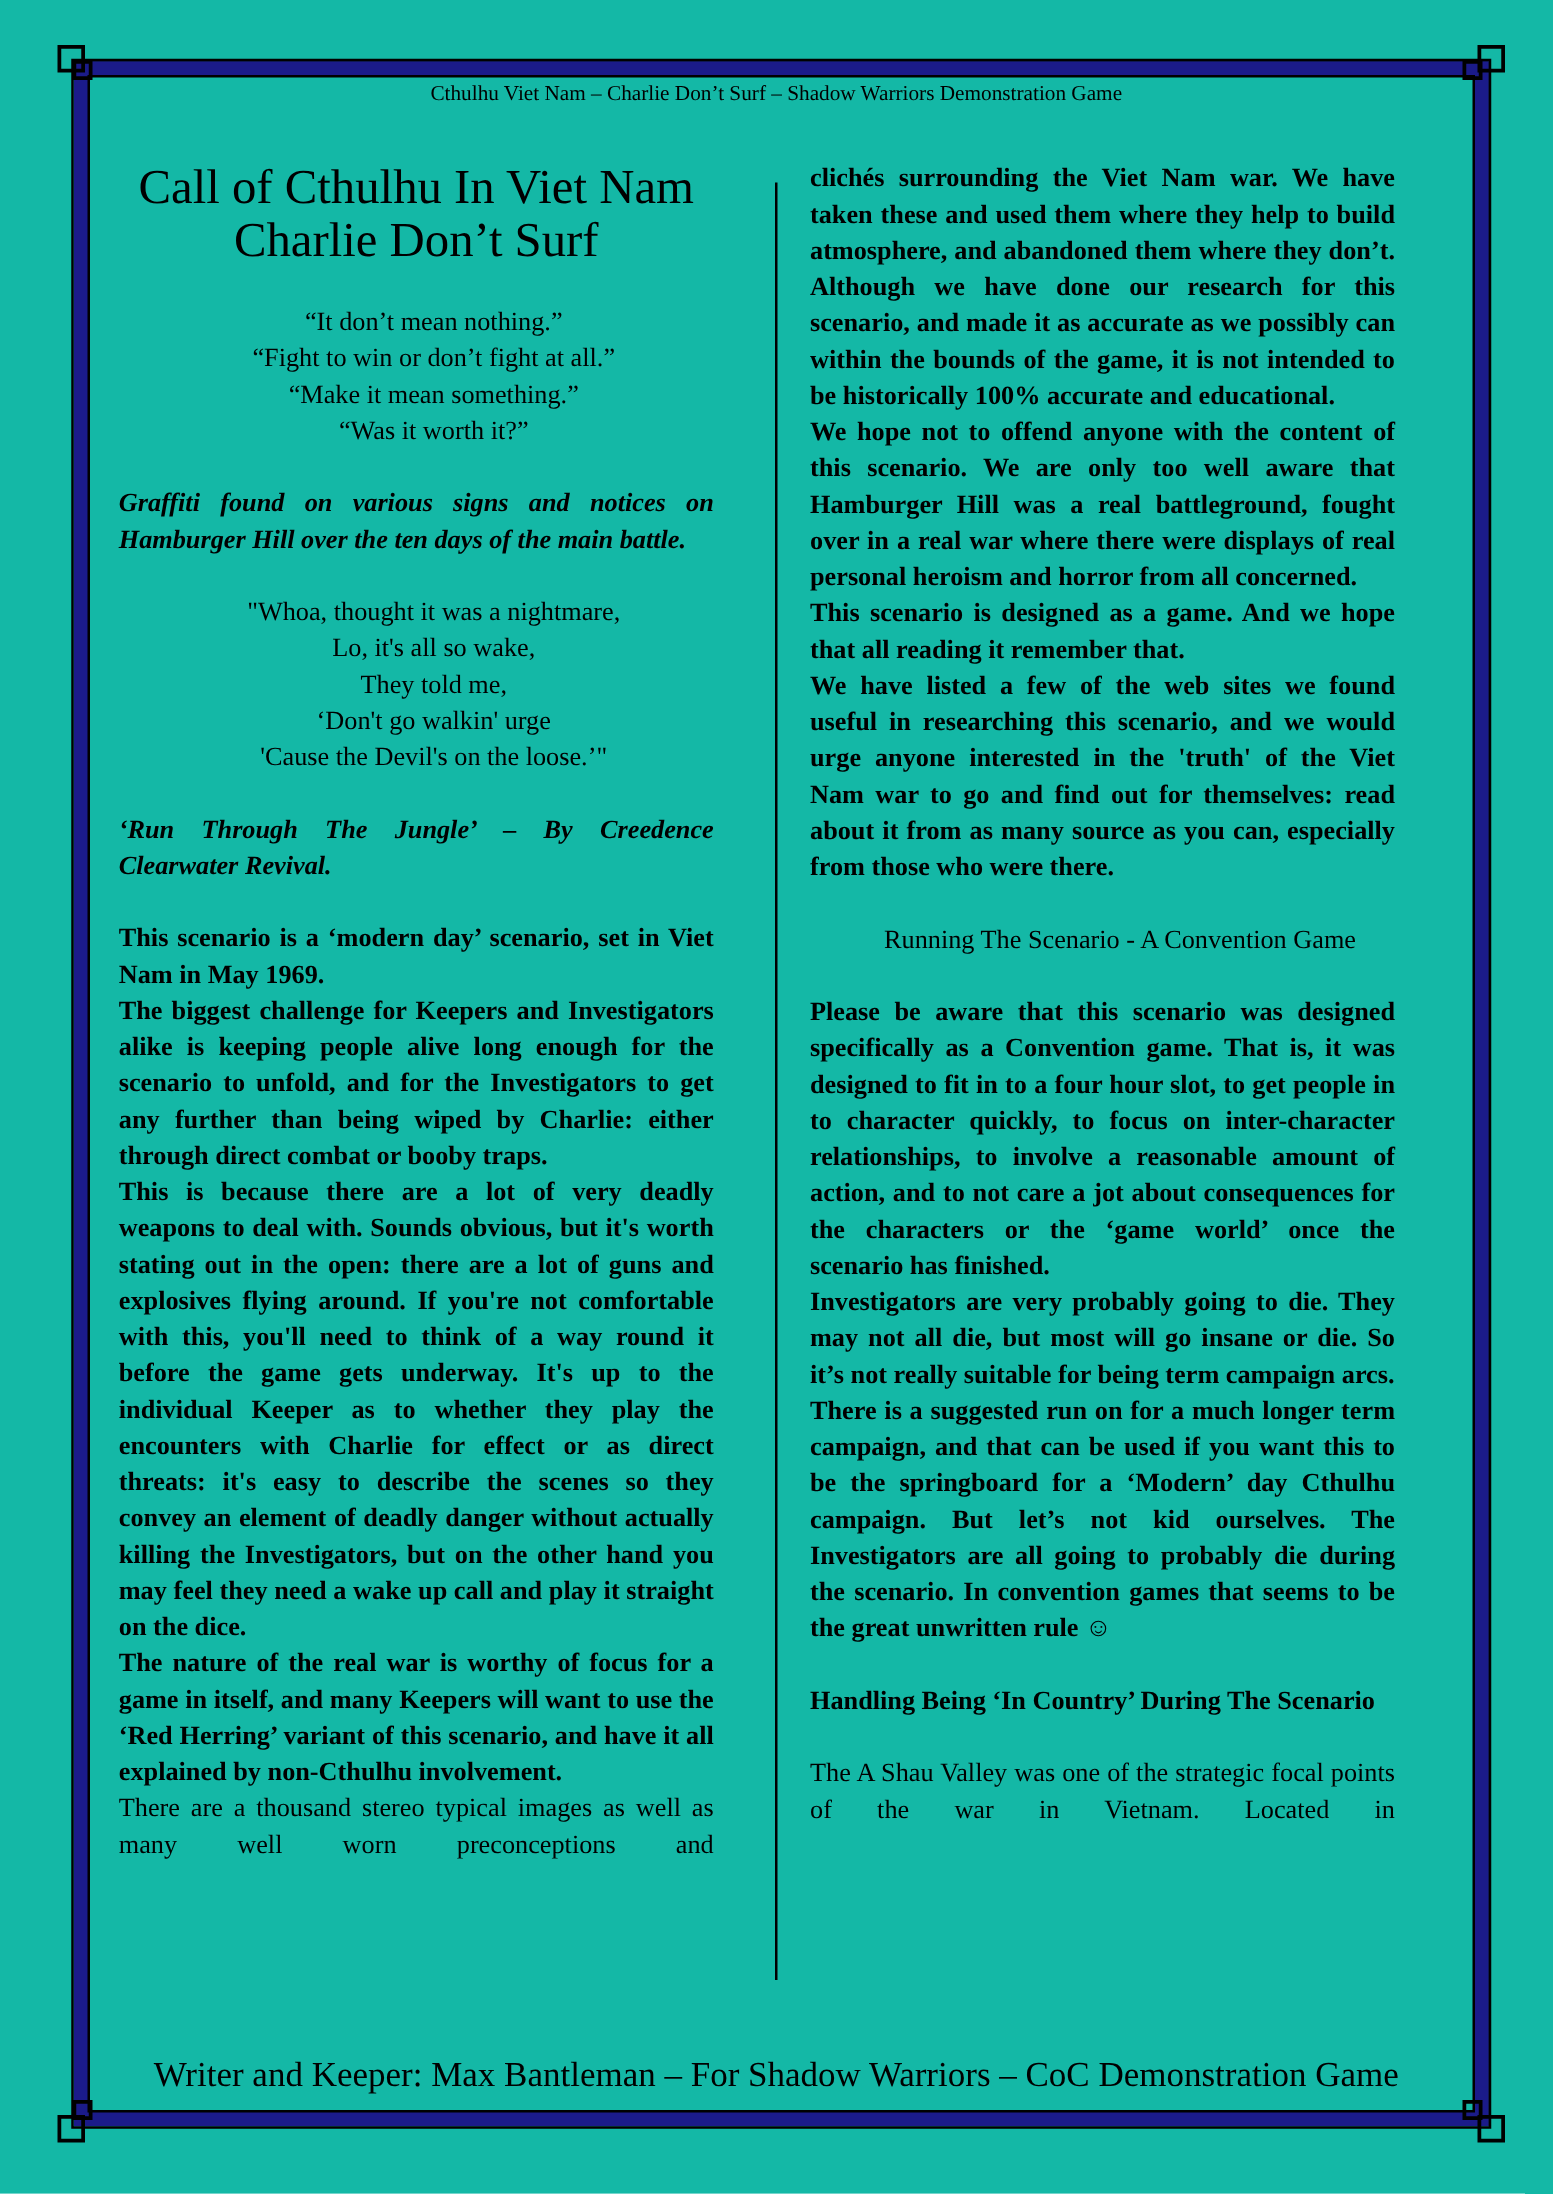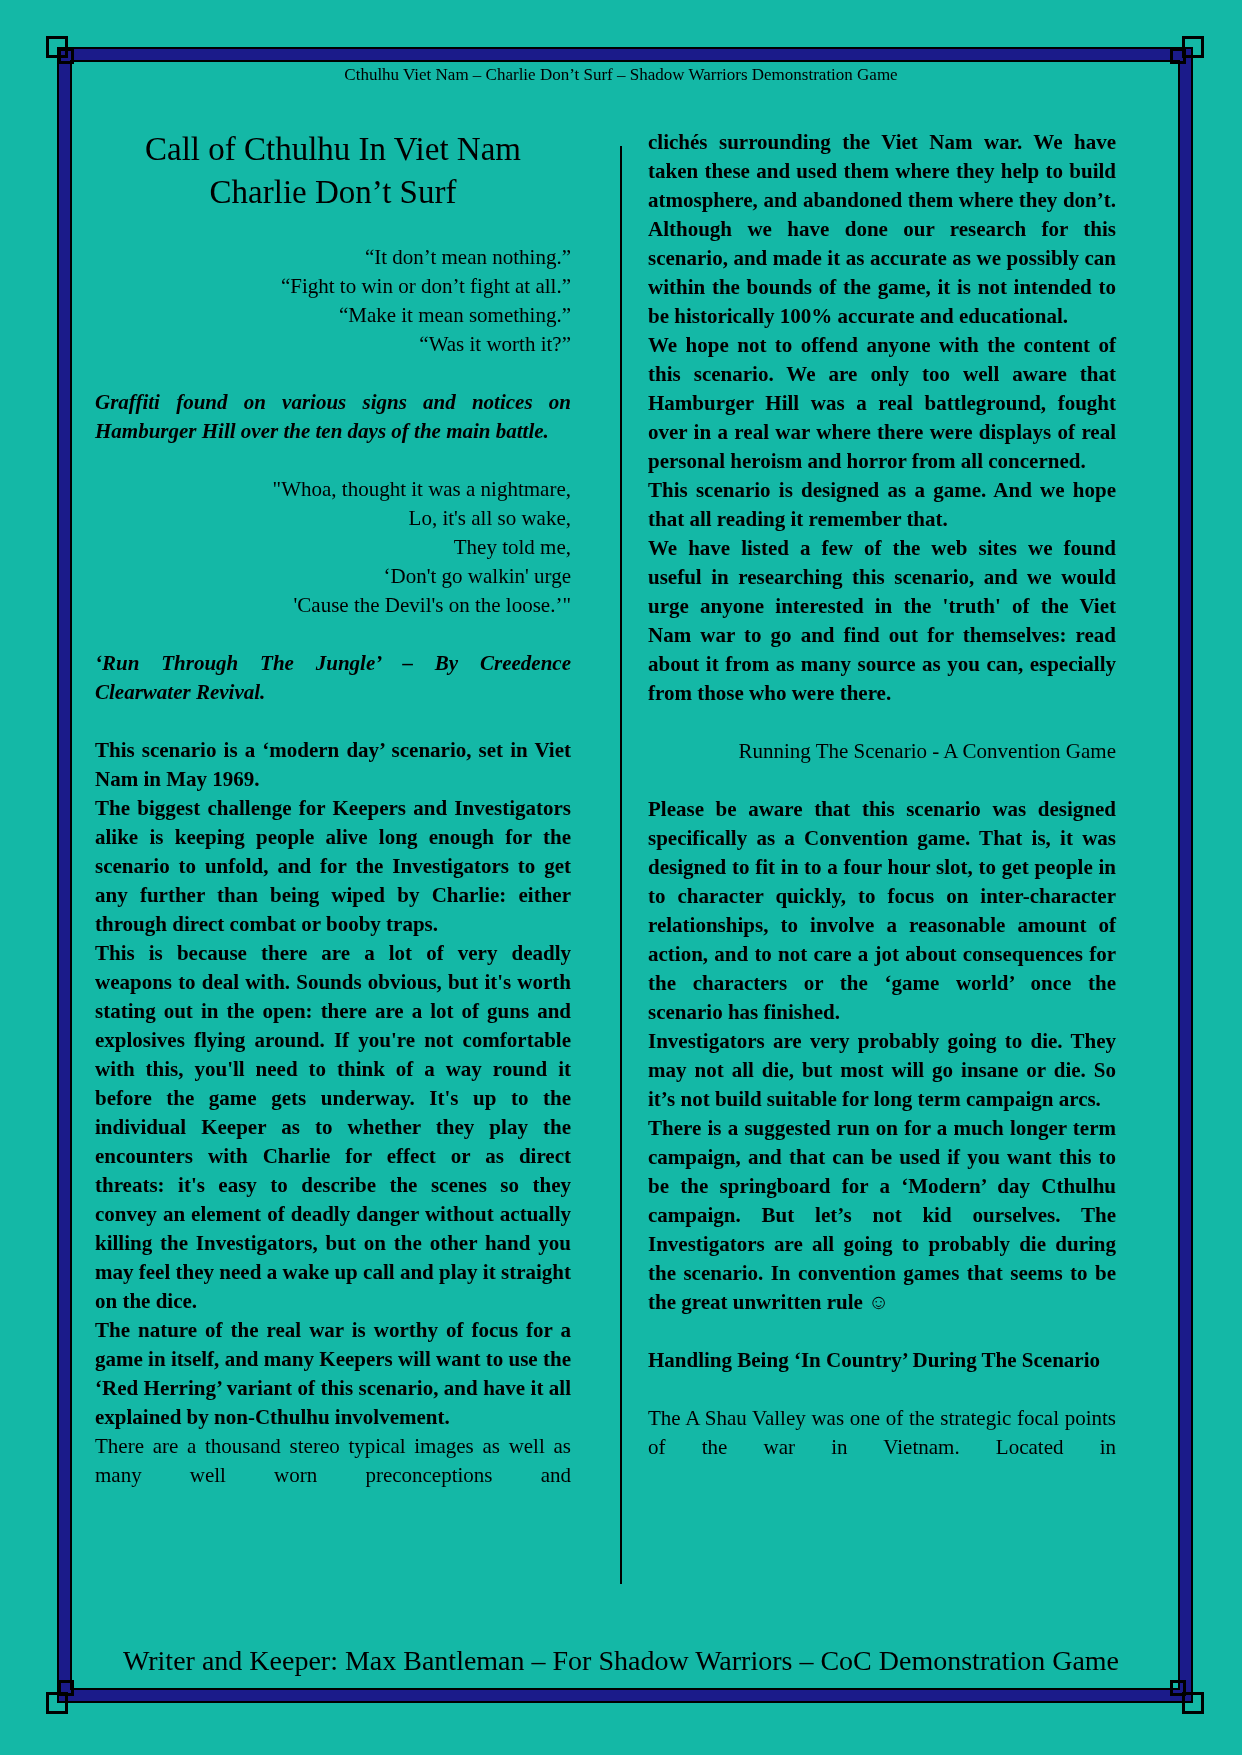--- a/index.html
+++ b/index.html
@@ -40,24 +40,24 @@
   }
 
   .col { position:absolute; top:128px; font-size:21px; line-height:29px; }
   .col-left  { left:95px;  width:476px; }
   .col-right { left:648px; width:468px; }
   .divider {
     position:absolute; left:620px; top:146px;
     width:2px; height:1438px; background:#000;
   }
 
-  .doc-title { font-size:33px; line-height:43px; text-align:center; }
+  .doc-title { font-size:39px; line-height:43px; text-align:center; }
   .para { text-align:justify;font-weight:bold; }
   .para-cut { text-align:justify; text-align-last:justify; }
-  .line { text-align:right;margin-left:28px; }
+  .line { text-align:center;margin-left:28px; }
   .ital { font-style:italic; }
   .gap { height:29px; }
 </style>
 </head>
 <body>
 
 <div class="page">
 
   <div class="frame"></div>
 
@@ -104,21 +104,21 @@
 
   <div class="col col-right">
     <div class="para">clichés surrounding the Viet Nam war. We have taken these and used them where they help to build atmosphere, and abandoned them where they don’t. Although we have done our research for this scenario, and made it as accurate as we possibly can within the bounds of the game, it is not intended to be historically 100% accurate and educational.</div>
     <div class="para">We hope not to offend anyone with the content of this scenario. We are only too well aware that Hamburger Hill was a real battleground, fought over in a real war where there were displays of real personal heroism and horror from all concerned.</div>
     <div class="para">This scenario is designed as a game. And we hope that all reading it remember that.</div>
     <div class="para">We have listed a few of the web sites we found useful in researching this scenario, and we would urge anyone interested in the 'truth' of the Viet Nam war to go and find out for themselves: read about it from as many source as you can, especially from those who were there.</div>
     <div class="gap"></div>
     <div class="line">Running The Scenario - A Convention Game</div>
     <div class="gap"></div>
     <div class="para">Please be aware that this scenario was designed specifically as a Convention game. That is, it was designed to fit in to a four hour slot, to get people in to character quickly, to focus on inter-character relationships, to involve a reasonable amount of action, and to not care a jot about consequences for the characters or the ‘game world’ once the scenario has finished.</div>
-    <div class="para">Investigators are very probably going to die. They may not all die, but most will go insane or die. So it’s not build suitable for long term campaign arcs.</div>
+    <div class="para">Investigators are very probably going to die. They may not all die, but most will go insane or die. So it’s not really suitable for being term campaign arcs.</div>
     <div class="para">There is a suggested run on for a much longer term campaign, and that can be used if you want this to be the springboard for a ‘Modern’ day Cthulhu campaign. But let’s not kid ourselves. The Investigators are all going to probably die during the scenario. In convention games that seems to be the great unwritten rule ☺</div>
     <div class="gap"></div>
     <div class="para">Handling Being ‘In Country’ During The Scenario</div>
     <div class="gap"></div>
     <div class="para-cut">The A Shau Valley was one of the strategic focal points of the war in Vietnam.  Located in</div>
   </div>
 
   <div class="running-footer">Writer and Keeper: Max Bantleman – For Shadow Warriors – CoC Demonstration Game</div>
 
 </div>

